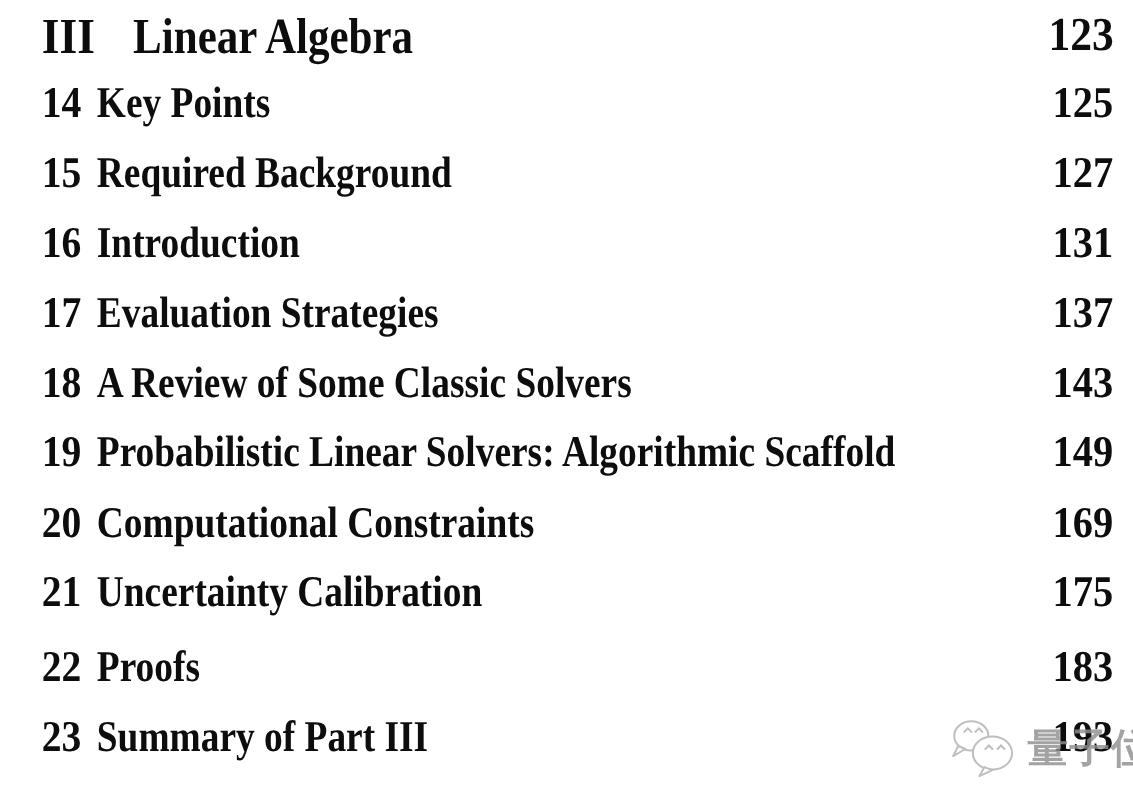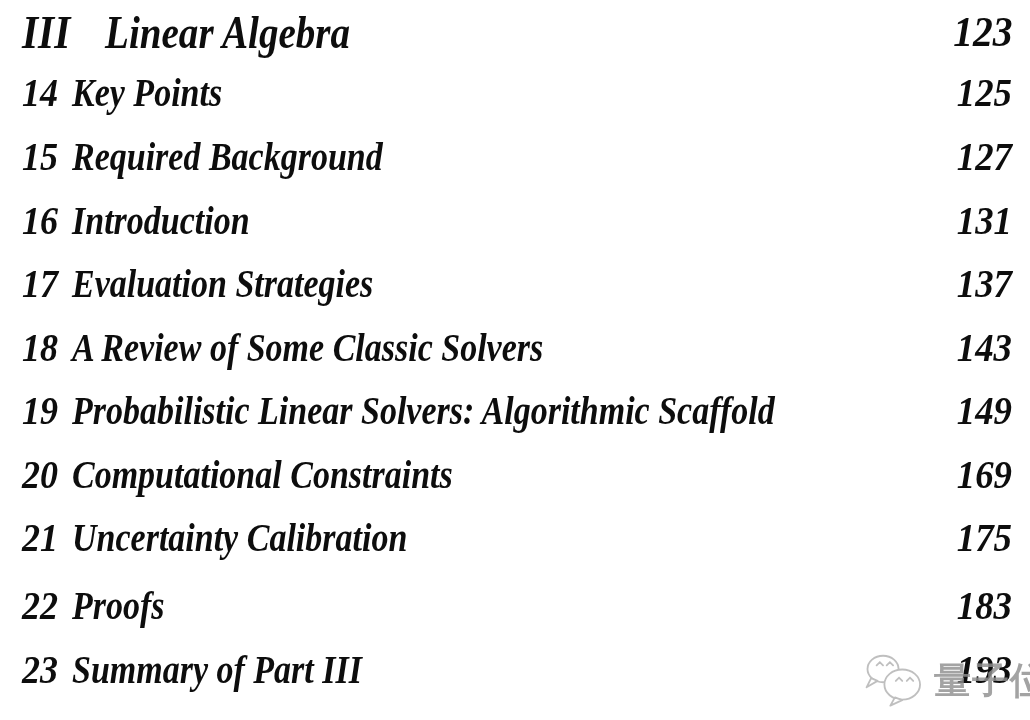--- a/index.html
+++ b/index.html
@@ -11,24 +11,23 @@
     width: 1030px;
     height: 720px;
     position: relative;
     overflow: hidden;
     font-family: "Liberation Serif", serif;
     font-weight: 700;
     color: #0d0d0d;
   }
   .toc-row {
     position: absolute;
-    left: 22px;
+    left: 38px;
     right: 18px;
     height: 52px;
-    font-style: italic;
   }
   .num {
     position: absolute;
     left: 0;
     top: 0;
     font-size: 40px;
     line-height: 1;
     white-space: nowrap;
     transform: scaleX(0.9);
     transform-origin: left top;

